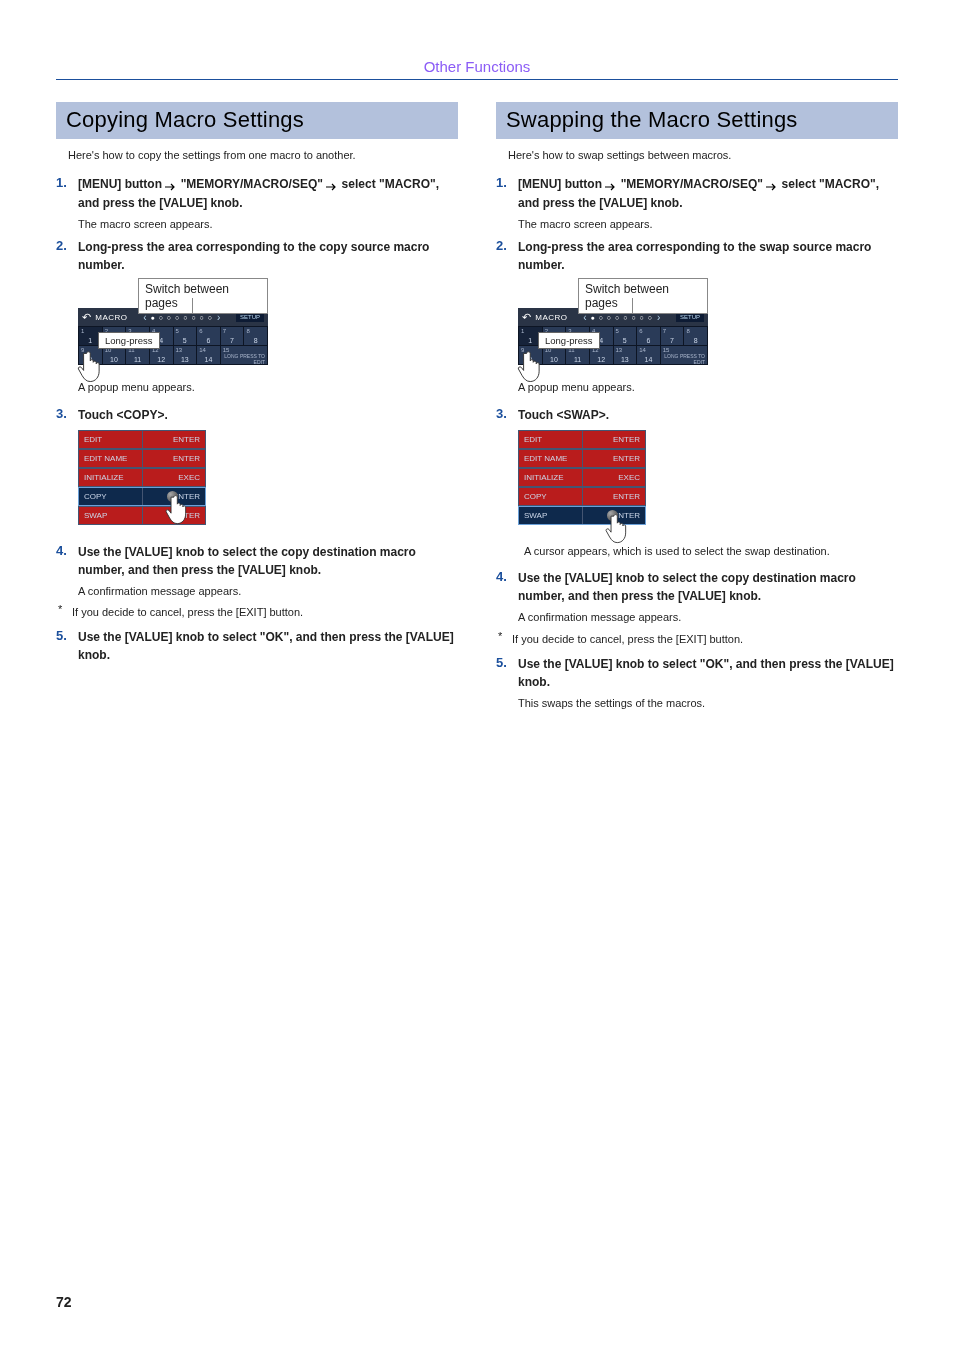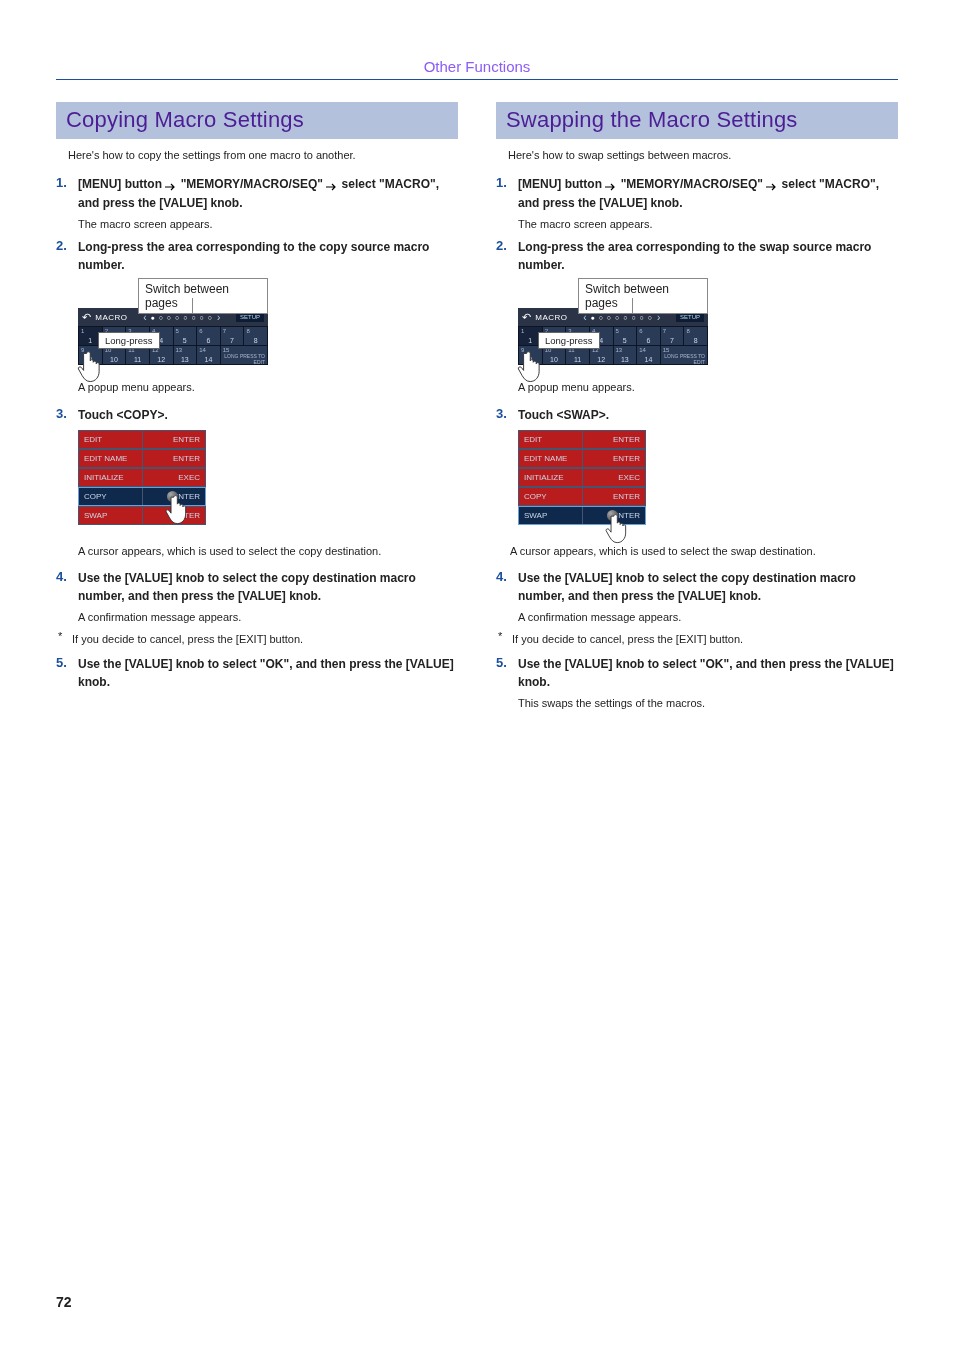--- a/index.html
+++ b/index.html
@@ -20,21 +20,21 @@
     text-align: center;
   }
   .columns {
     display: flex;
     gap: 38px;
     margin-top: 22px;
   }
   .col { flex: 1; }
   .section-title {
     background: #b3c1dc;
-    color: #4c1d95;
+    color: #000000;
     font-size: 22px;
     font-weight: 400;
     padding: 5px 10px 6px 10px;
     margin-bottom: 10px;
     font-stretch: condensed;
     letter-spacing: 0.2px;
   }
   .intro {
     font-size: 11px;
     margin: 0 0 14px 12px;
@@ -324,21 +324,20 @@
         <div class="popup-row">
           <div class="left">SWAP</div>
           <div style="justify-content: flex-end;">ENTER</div>
         </div>
         <div class="popup-knob" style="top: 61px; right: 28px;"></div>
         <svg viewBox="0 0 40 46" class="popup-hand" style="top: 63px;">
           <path d="M14 6c0-3 5-3 5 0v10c0-2 4-2 4 0v2c0-2 4-2 4 0v2c0-2 4-2 4 0v10c0 8-5 14-12 14-5 0-8-3-11-8l-5-9c-1-2 2-4 4-2l3 4V6z" fill="#fff" stroke="#333" stroke-width="1.3"></path>
         </svg>
       </div>
 
-    <div class="step-sub" style="margin-left:22px">A cursor appears, which is used to select the copy destination.</div>
 
     <div class="step" style="margin-top:10px">
       <div class="step-num">4.</div>
       <div class="step-body">
         <div class="step-title">Use the [VALUE] knob to select the copy destination macro number, and then press the [VALUE] knob.</div>
         <div class="step-sub">A confirmation message appears.</div>
       </div>
     </div>
     <div class="note-row">
       <div class="note-star">*</div>
@@ -488,21 +487,21 @@
         <div class="popup-row hl">
           <div class="left">SWAP</div>
           <div style="justify-content: flex-end;">ENTER</div>
         </div>
         <div class="popup-knob" style="top: 80px; right: 28px;"></div>
         <svg viewBox="0 0 40 46" class="popup-hand" style="top: 82px;">
           <path d="M14 6c0-3 5-3 5 0v10c0-2 4-2 4 0v2c0-2 4-2 4 0v2c0-2 4-2 4 0v10c0 8-5 14-12 14-5 0-8-3-11-8l-5-9c-1-2 2-4 4-2l3 4V6z" fill="#fff" stroke="#333" stroke-width="1.3"></path>
         </svg>
       </div>
 
-    <div class="step-sub" style="margin-left:14px">A cursor appears, which is used to select the swap destination.</div>
+    <div class="step-sub" style="margin-left:28px">A cursor appears, which is used to select the swap destination.</div>
 
     <div class="step" style="margin-top:10px">
       <div class="step-num">4.</div>
       <div class="step-body">
         <div class="step-title">Use the [VALUE] knob to select the copy destination macro number, and then press the [VALUE] knob.</div>
         <div class="step-sub">A confirmation message appears.</div>
       </div>
     </div>
     <div class="note-row">
       <div class="note-star">*</div>

